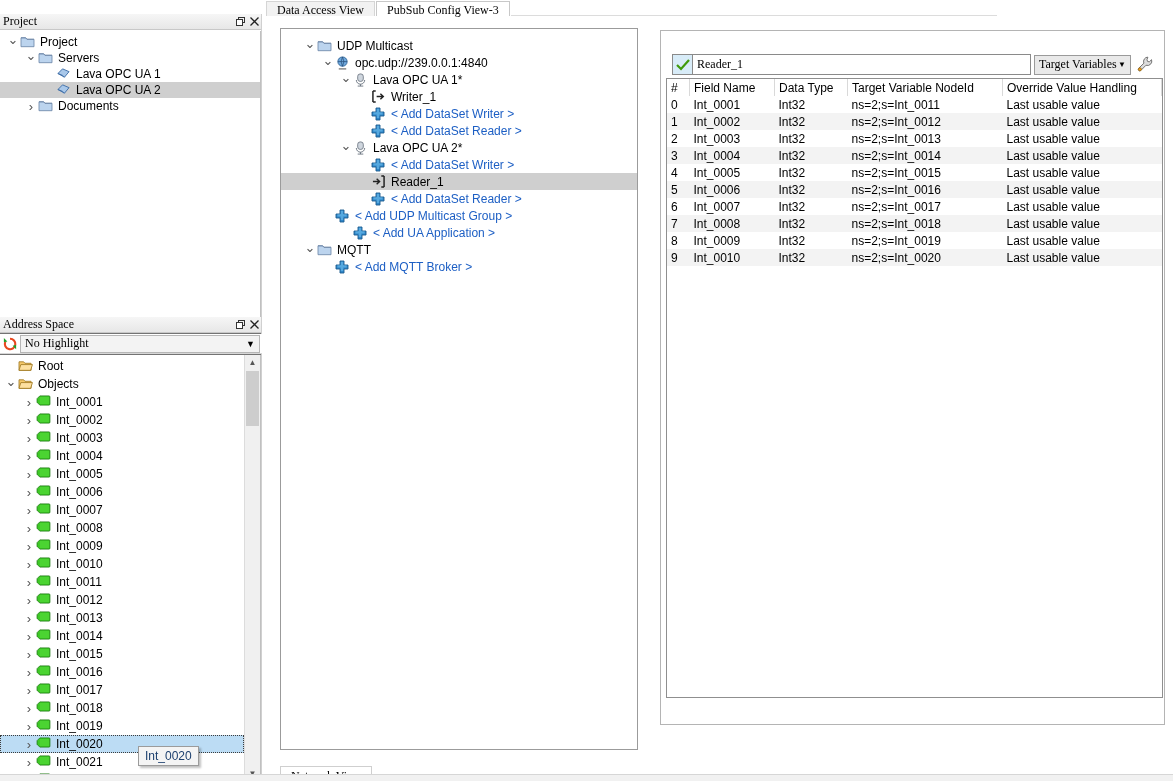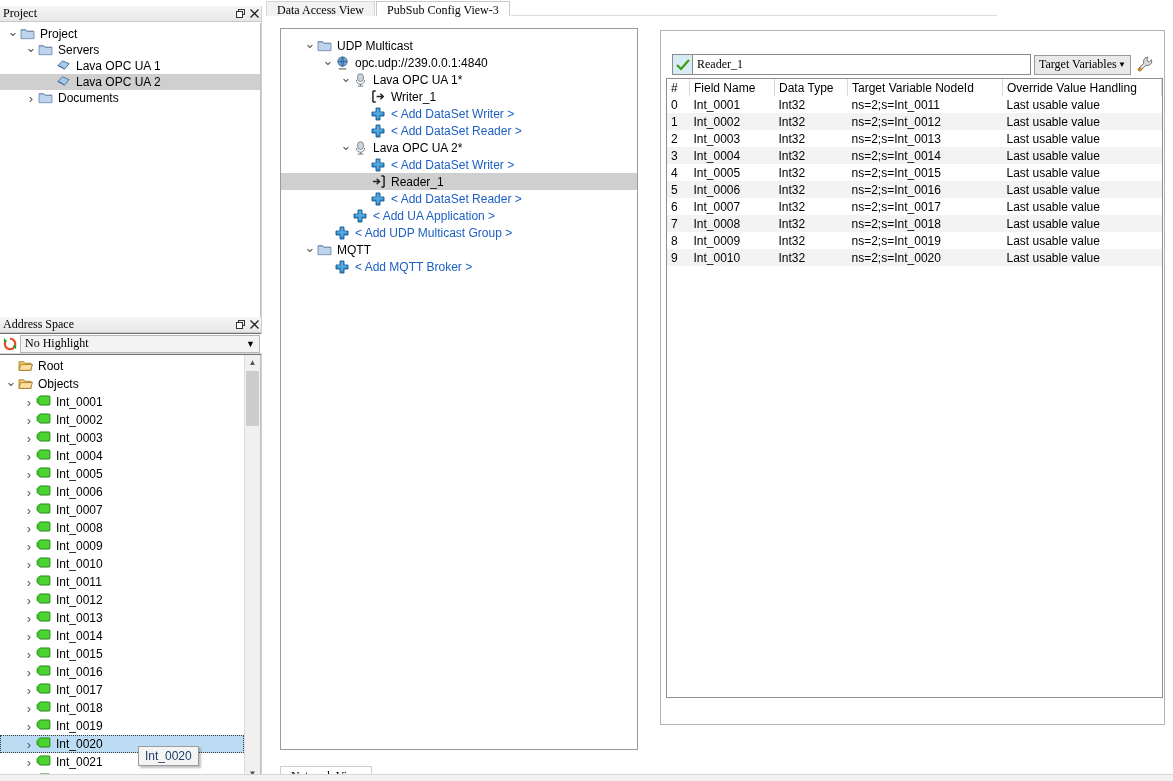--- a/index.html
+++ b/index.html
@@ -22,21 +22,21 @@
     font-family: "Liberation Serif", serif;
     font-size: 12px;
     padding-left: 3px;
     box-sizing: border-box;
   }
   .dock-title .t { flex: 1; }
   .dock-btn { width: 14px; height: 14px; display:flex; align-items:center; justify-content:center; font-size:11px; }
 
   
   #project-panel {
-    position: absolute; left: 0; top: 6px; width: 262px; height: 315px;
+    position: absolute; left: 0; top: 14px; width: 262px; height: 315px;
     box-sizing: border-box;
     border-right: 1px solid #d0d0d0;
     background: #fff;
   }
   #project-tree {
     position:absolute; left:0; top:17px; right:0; bottom:0;
     border: 1px solid #c0c0c0; border-left:none; border-top:none;
     background:#fff; overflow:hidden;
   }
   #addr-panel {
@@ -668,39 +668,39 @@
         <div class="trow" style="padding-left: 76px; height: 17px;">
           <span class="exp"></span>
           <span class="ico">
             <svg width="14" height="14" viewBox="0 0 14 14">
               <path d="M5 1 h4 v4 h4 v4 h-4 v4 h-4 v-4 h-4 v-4 h4 Z" fill="#2f86c9" stroke="#1c5c8f" stroke-width="0.9"></path>
               <path d="M5.8 1.8 h2.4 v3.4 h3.4 v2.4 h-3.4 v3.4 h-2.4 v-3.4 h-3.4 v-2.4 h3.4 Z" fill="#64b4e6" opacity="0.75"></path>
             </svg>
           </span>
           <span class="lbl blue">&lt; Add DataSet Reader &gt;</span>
         </div>
-        <div class="trow" style="padding-left: 58px; height: 17px;">
+        <div class="trow" style="padding-left: 40px; height: 17px;">
           <span class="exp"></span>
           <span class="ico">
             <svg width="14" height="14" viewBox="0 0 14 14">
               <path d="M5 1 h4 v4 h4 v4 h-4 v4 h-4 v-4 h-4 v-4 h4 Z" fill="#2f86c9" stroke="#1c5c8f" stroke-width="0.9"></path>
               <path d="M5.8 1.8 h2.4 v3.4 h3.4 v2.4 h-3.4 v3.4 h-2.4 v-3.4 h-3.4 v-2.4 h3.4 Z" fill="#64b4e6" opacity="0.75"></path>
             </svg>
           </span>
-          <span class="lbl blue">&lt; Add UA Application &gt;</span>
-        </div>
-        <div class="trow" style="padding-left: 40px; height: 17px;">
+          <span class="lbl blue">&lt; Add UDP Multicast Group &gt;</span>
+        </div>
+        <div class="trow" style="padding-left: 58px; height: 17px;">
           <span class="exp"></span>
           <span class="ico">
             <svg width="14" height="14" viewBox="0 0 14 14">
               <path d="M5 1 h4 v4 h4 v4 h-4 v4 h-4 v-4 h-4 v-4 h4 Z" fill="#2f86c9" stroke="#1c5c8f" stroke-width="0.9"></path>
               <path d="M5.8 1.8 h2.4 v3.4 h3.4 v2.4 h-3.4 v3.4 h-2.4 v-3.4 h-3.4 v-2.4 h3.4 Z" fill="#64b4e6" opacity="0.75"></path>
             </svg>
           </span>
-          <span class="lbl blue">&lt; Add UDP Multicast Group &gt;</span>
+          <span class="lbl blue">&lt; Add UA Application &gt;</span>
         </div>
         <div class="trow" style="padding-left: 22px; height: 17px;">
           <span class="exp" style="font-size: 13px; line-height: 8px; padding-bottom: 4px;">⌄</span>
           <span class="ico">
             <svg width="15" height="13" viewBox="0 0 16 14">
               <path d="M1 3 h5 l1.4 1.6 H15 v8 H1 Z" fill="#bcd4ee" stroke="#6d87a8" stroke-width="0.9"></path>
               <path d="M1 3 h5 l1.4 1.6 H15" fill="none" stroke="#6d87a8" stroke-width="0.9"></path>
             </svg>
           </span>
           <span class="lbl">MQTT</span>

